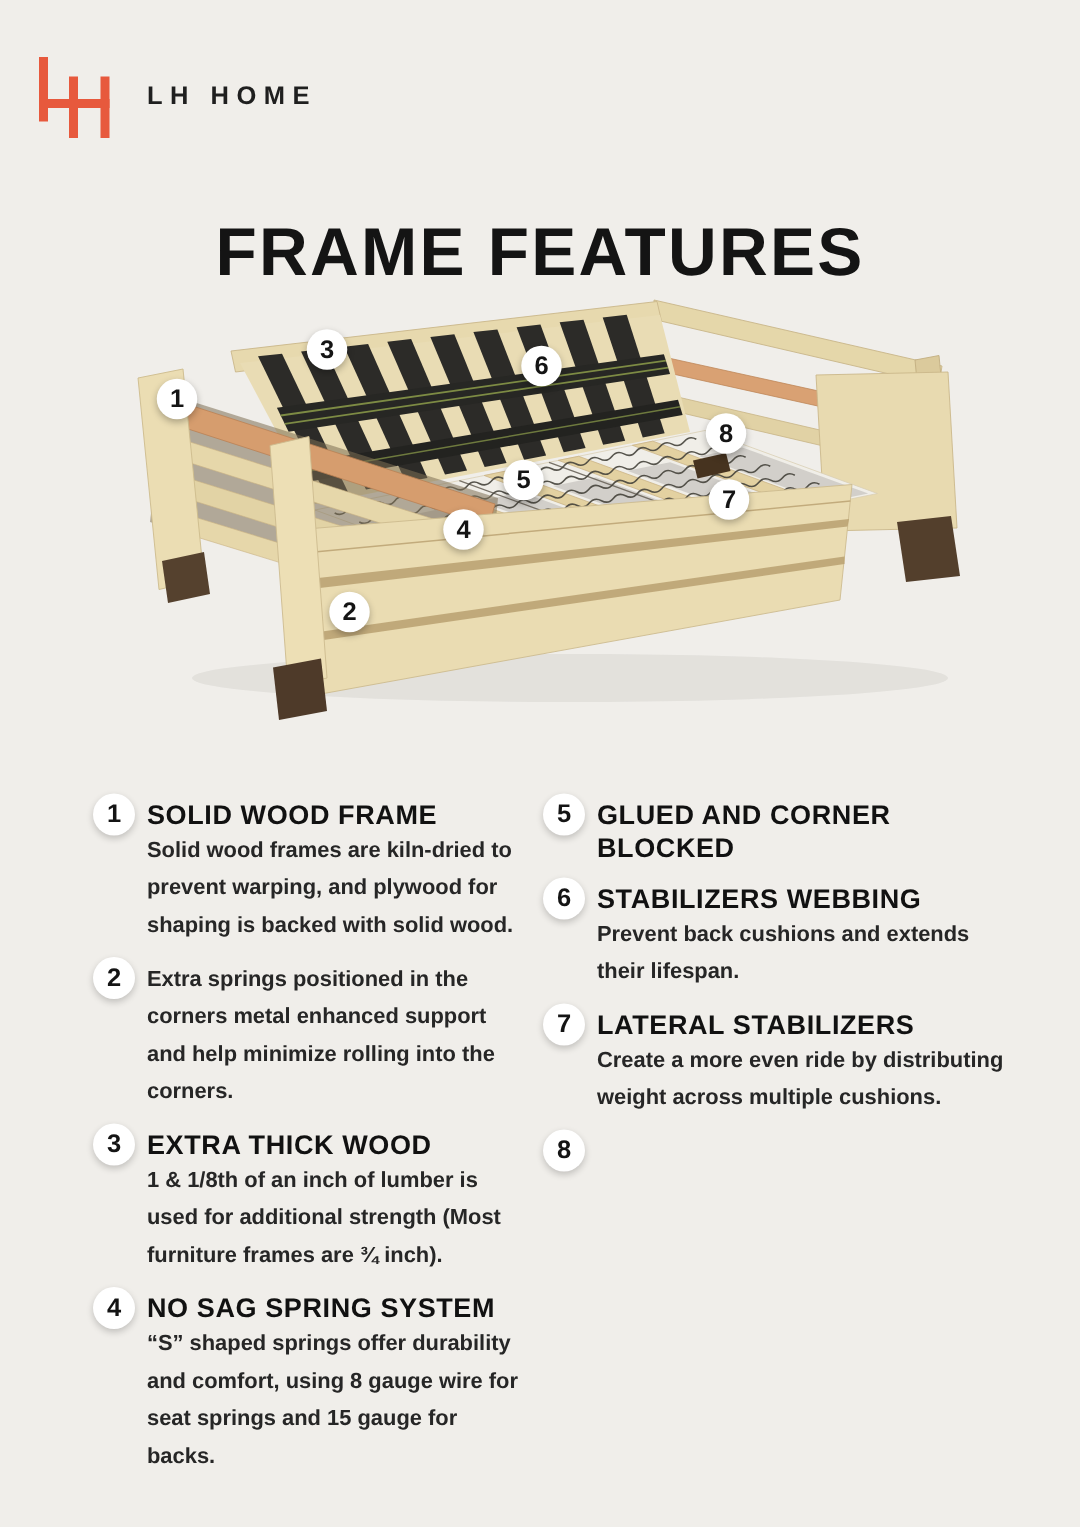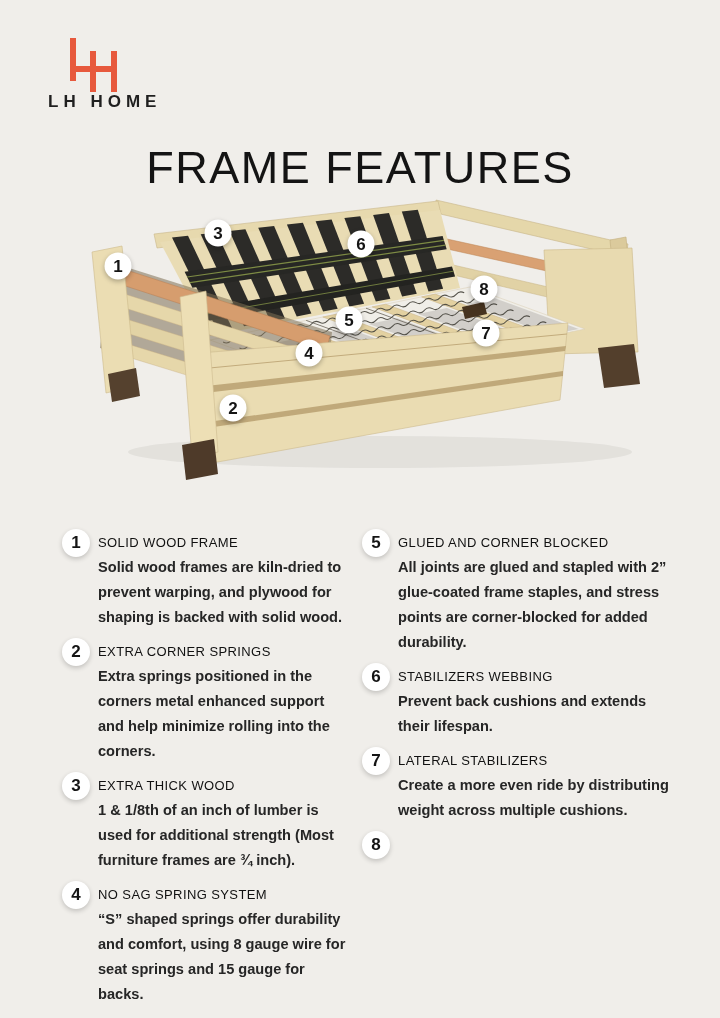--- a/index.html
+++ b/index.html
@@ -4,26 +4,26 @@
 <style>
   html,body{margin:0;padding:0;}
   body{
     width:720px;height:1018px;
     background:#f0eeea;
     font-family:"Liberation Sans",sans-serif;
     color:#1c1c1c;
     position:relative;
     overflow:hidden;
   }
-  .logo{position:absolute;left:24px;top:36px;display:flex;align-items:center;flex-direction:column;}
+  .logo{position:absolute;left:24px;top:36px;display:flex;align-items:center;}
   .logo-mark{width:50px;height:56px;display:block;}
   .brand-name{margin-left:24px;font-size:17px;font-weight:bold;letter-spacing:5px;color:#1f1f1f;}
   .page-title{
     position:absolute;left:0;right:0;top:112px;
-    text-align:center;font-size:45px;font-weight:normal;
+    text-align:center;font-size:45px;font-weight:bold;
     letter-spacing:1.5px;color:#141414;
   }
   .illustration{position:absolute;left:80px;top:190px;width:560px;height:290px;}
   .illustration svg{position:absolute;left:0;top:0;}
   .callout-layer{position:absolute;inset:0;}
   .callout{
     position:absolute;width:27px;height:27px;border-radius:50%;
     background:#ffffff;box-shadow:0 2px 5px rgba(0,0,0,.28);
     display:flex;align-items:center;justify-content:center;
     font-weight:bold;font-size:17px;color:#141414;
@@ -34,21 +34,21 @@
   .col-left{width:286px;}
   .col-right{width:318px;}
   .feature{display:flex;margin-bottom:11px;}
   .badge{
     flex:0 0 28px;width:28px;height:28px;margin:-3px 8px 0 0;border-radius:50%;
     background:#ffffff;box-shadow:0 2px 5px rgba(0,0,0,.2);
     display:flex;align-items:center;justify-content:center;
     font-weight:bold;font-size:17px;color:#141414;
   }
   .ft-text{flex:1;}
-  .ft-title{font-size:13px;line-height:22px;font-weight:normal;letter-spacing:.4px;color:#111;margin:0 0 1px 0;}
+  .ft-title{font-size:18px;line-height:22px;font-weight:bold;letter-spacing:.4px;color:#111;margin:0 0 1px 0;}
   .ft-body{font-size:14.6px;line-height:25px;color:#262626;font-weight:bold;}
 </style>
 </head>
 <body>
 
 <div class="logo">
   <svg class="logo-mark" viewBox="0 0 50 56">
     <rect x="2" y="2" width="6" height="43" fill="#e7593d"></rect>
     <rect x="22" y="15" width="6" height="41" fill="#e7593d"></rect>
     <rect x="43" y="15" width="6" height="41" fill="#e7593d"></rect>
@@ -148,21 +148,20 @@
       <div class="feature">
     <div class="badge">1</div>
     <div class="ft-text">
       <div class="ft-title">SOLID WOOD FRAME</div>
       <div class="ft-body">Solid wood frames are kiln-dried to prevent warping, and plywood for shaping is backed with solid wood.</div>
     </div>
   </div>
       <div class="feature">
     <div class="badge">2</div>
     <div class="ft-text">
-      <div class="ft-title">EXTRA CORNER SPRINGS</div>
       <div class="ft-body">Extra springs positioned in the corners metal enhanced support and help minimize rolling into the corners.</div>
     </div>
   </div>
       <div class="feature">
     <div class="badge">3</div>
     <div class="ft-text">
       <div class="ft-title">EXTRA THICK WOOD</div>
       <div class="ft-body">1 &amp; 1/8th of an inch of lumber is used for additional strength (Most furniture frames are ¾ inch).</div>
     </div>
   </div>
@@ -172,21 +171,20 @@
       <div class="ft-title">NO SAG SPRING SYSTEM</div>
       <div class="ft-body">“S” shaped springs offer durability and comfort, using 8 gauge wire for seat springs and 15 gauge for backs.</div>
     </div>
   </div>
     </div>
   <div class="col col-right" id="col-right">
       <div class="feature">
     <div class="badge">5</div>
     <div class="ft-text">
       <div class="ft-title">GLUED AND CORNER BLOCKED</div>
-      <div class="ft-body">All joints are glued and stapled with 2” glue-coated frame staples, and stress points are corner-blocked for added durability.</div>
     </div>
   </div>
       <div class="feature">
     <div class="badge">6</div>
     <div class="ft-text">
       <div class="ft-title">STABILIZERS WEBBING</div>
       <div class="ft-body">Prevent back cushions and extends their lifespan.</div>
     </div>
   </div>
       <div class="feature">

